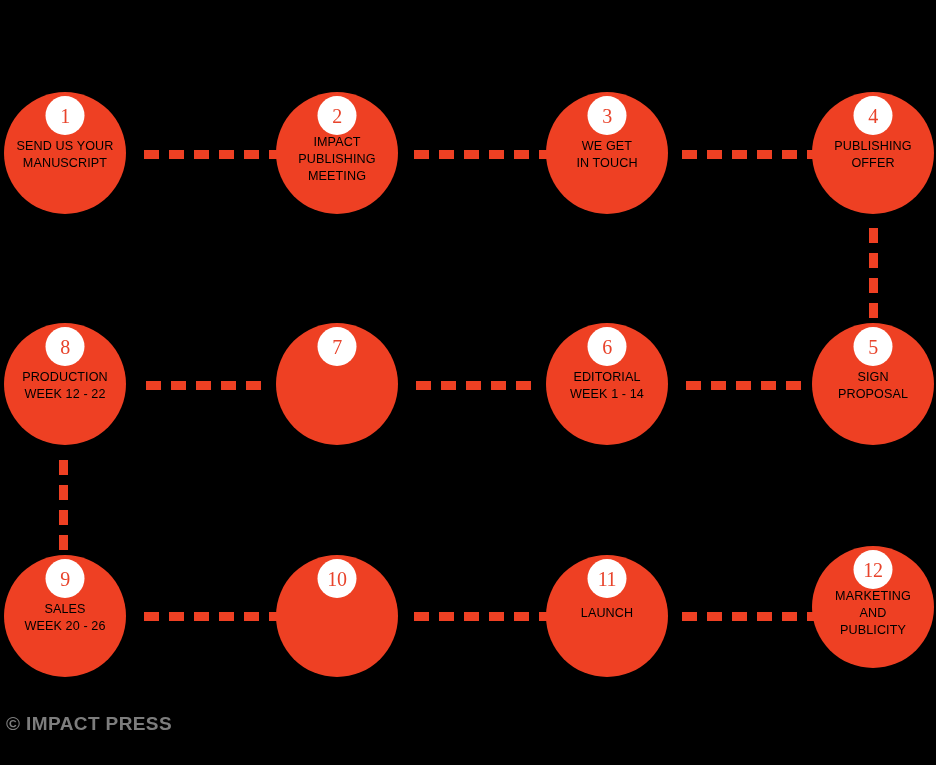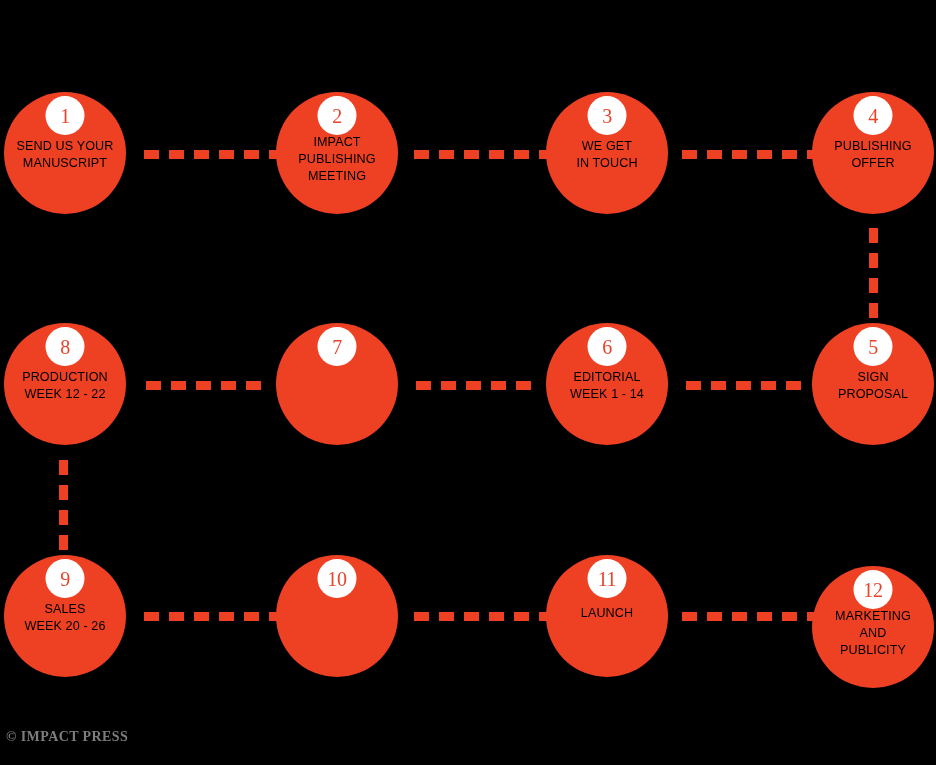--- a/index.html
+++ b/index.html
@@ -91,25 +91,25 @@
     left: 0;
     width: 9px;
     height: 15px;
     background: #ee4023;
   }
 
   
   #footer {
     position: absolute;
     left: 6px;
-    bottom: 20px;
+    bottom: 30px;
     color: #7d7d7d;
-    font-family: Liberation Serif, serif;
+    font-family: Liberation Sans, sans-serif;
     font-weight: bold;
-    font-size: 14px;
+    font-size: 19px;
     letter-spacing: 0.4px;
     white-space: nowrap;
   }
 </style>
 </head>
 <body>
 
 <div id="canvas">
   <div id="connectors-layer">
       <div class="connector-h" style="left: 144px; top: 150px; width: 150px;">
@@ -261,21 +261,21 @@
         <div class="node-badge">
           <span class="node-badge-num">10</span>
         </div>
       </div>
       <div class="node" style="left: 546px; top: 555px;">
         <div class="node-badge">
           <span class="node-badge-num">11</span>
         </div>
         <div class="node-label l1">LAUNCH</div>
       </div>
-      <div class="node" style="left: 812px; top: 566px;">
+      <div class="node" style="left: 812px; top: 546px;">
         <div class="node-badge">
           <span class="node-badge-num">12</span>
         </div>
         <div class="node-label l3">MARKETING
 AND
 PUBLICITY</div>
       </div>
     </div>
   <div id="footer">© IMPACT PRESS</div>
 </div>

